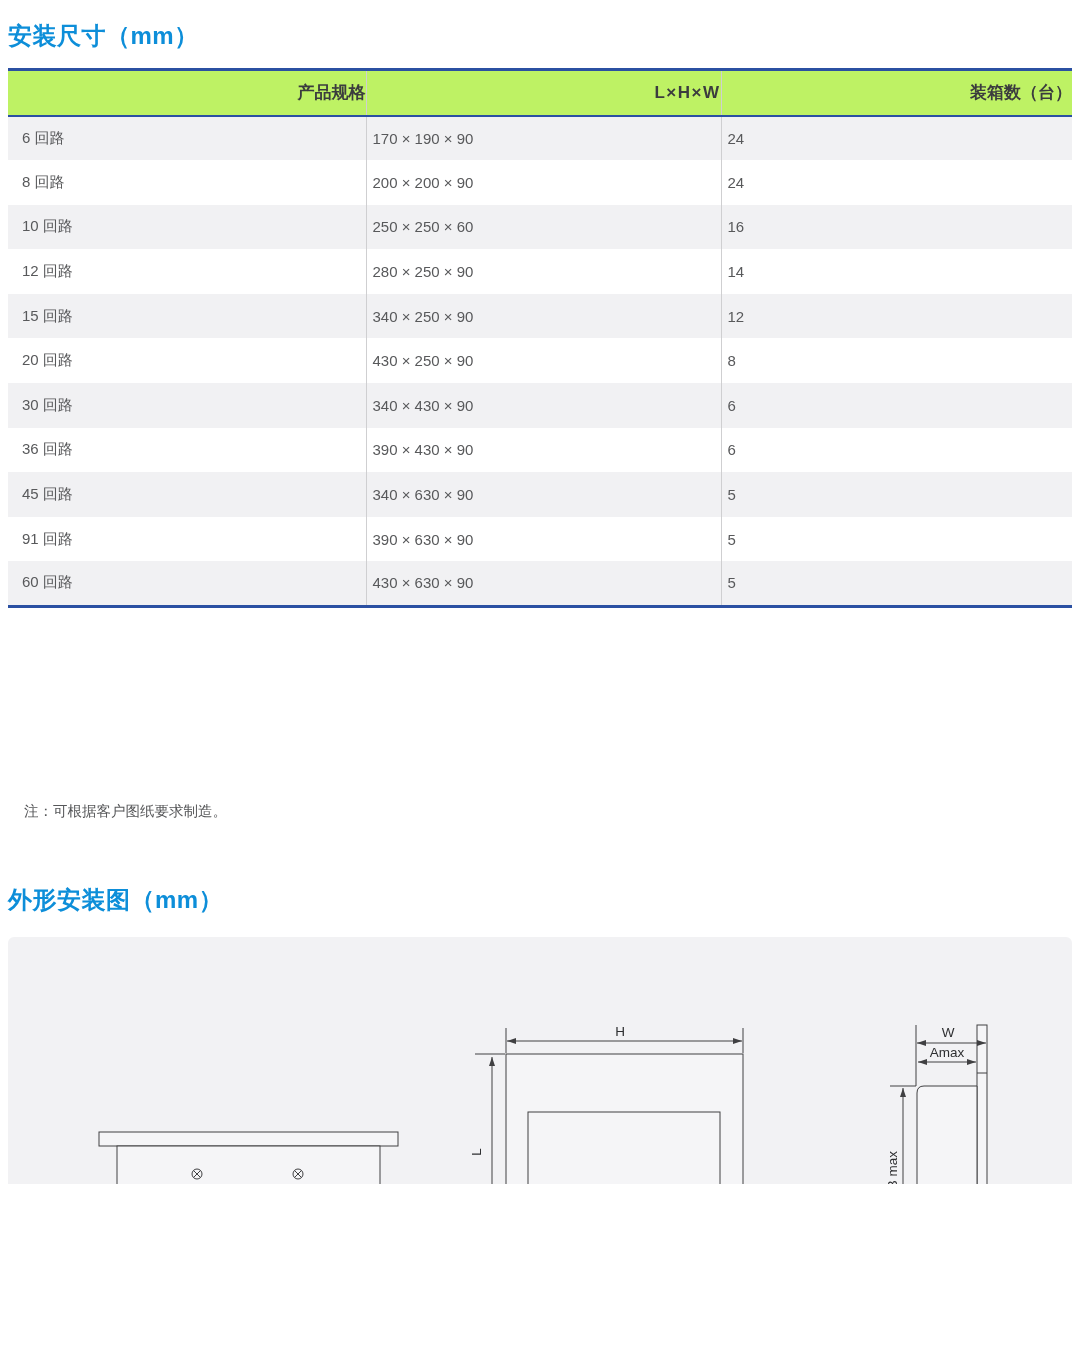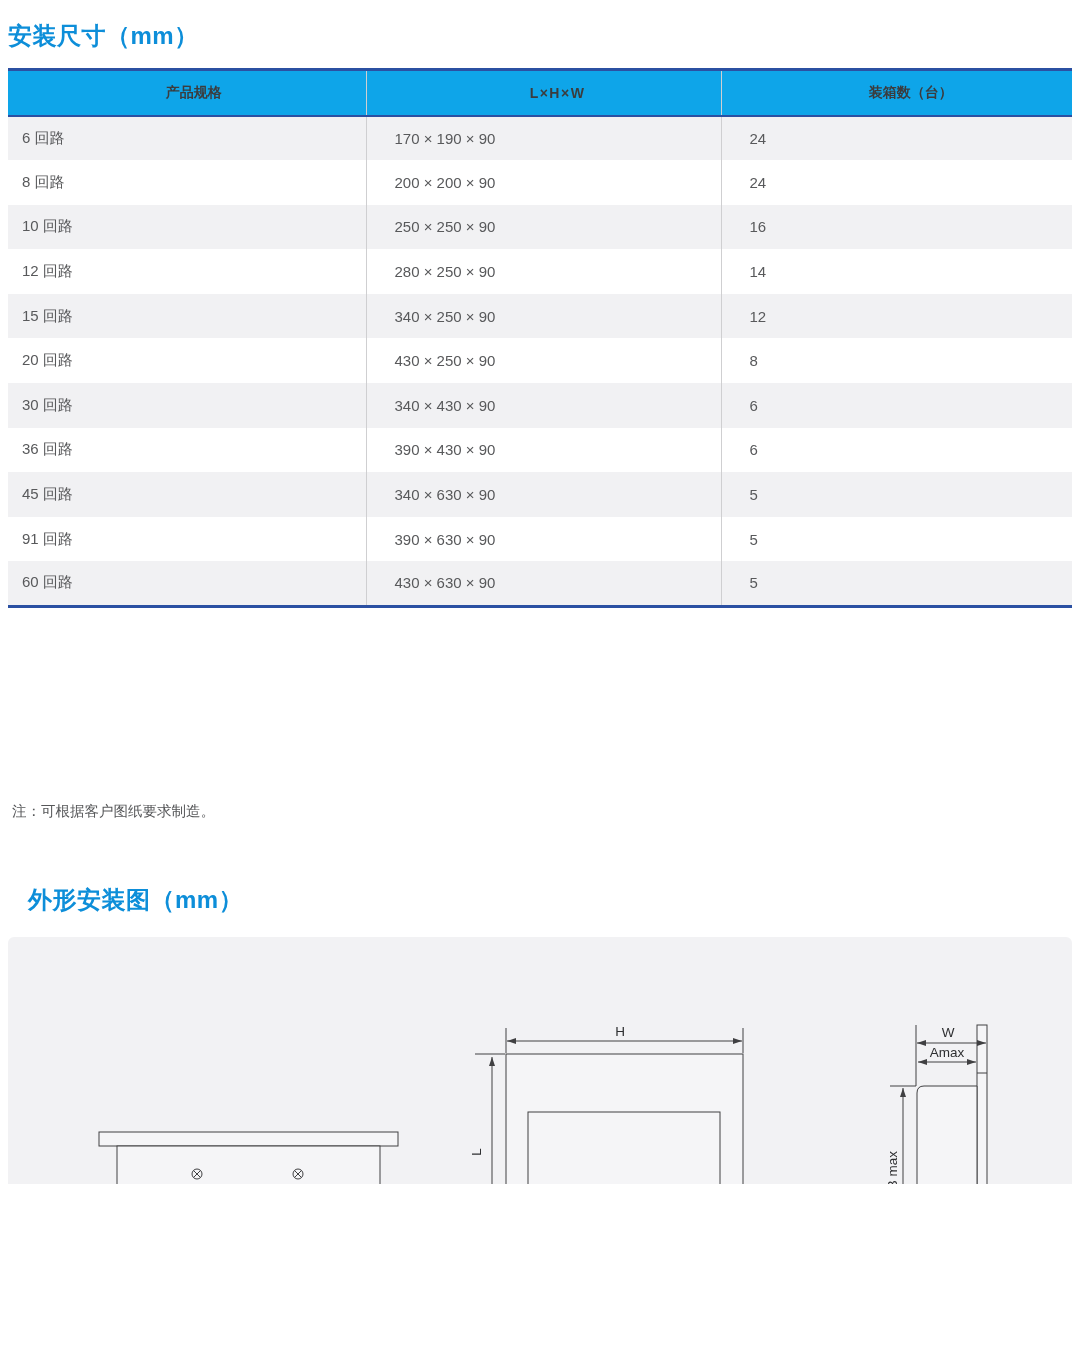--- a/index.html
+++ b/index.html
@@ -6,42 +6,42 @@
   html,body { background:#ffffff; }
   .page {
     position:relative; width:1080px; height:1184px; background:#ffffff; overflow:hidden;
     font-family:"Liberation Sans","DejaVu Sans",sans-serif; color:#58595b;
   }
   .sec-title {
     position:absolute; left:8px; font-size:24px; font-weight:bold; color:#0d8ed9;
     letter-spacing:0.5px;
   }
   .t1 { top:20px; }
-  .t2 { top:884px;margin-left:20px; }
+  .t2 { top:884px; }
 
   table.dim-table {
     position:absolute; left:8px; top:68px; width:1064px;
     border-collapse:collapse; table-layout:fixed;
     border-top:3px solid #2b50a2; border-bottom:3px solid #2b50a2;
   }
   col.c1 { width:358px; } col.c2 { width:355px; } col.c3 { width:351px; }
   .dim-table thead tr { border-bottom:2.5px solid #2b50a2; }
   .dim-table th {
-    height:46px; text-align:center; font-size:14px; font-weight:bold; color:#3b3c3e;
-    padding:0 0 0 14px; vertical-align:middle; background:#0ea5e9;
+    height:46px; text-align:right; font-size:17px; font-weight:bold; color:#3b3c3e;
+    padding:0 0 0 14px; vertical-align:middle; background:#bef264;
   }
   .dim-table th.lhw { letter-spacing:1.5px; }
   .dim-table td {
     height:44.6px; font-size:15px; color:#58595b; padding:0 0 0 14px; vertical-align:middle;
   }
-  .dim-table th + th, .dim-table td + td { border-left:1px solid #cfcfd1; padding-left:28px; }
+  .dim-table th + th, .dim-table td + td { border-left:1px solid #cfcfd1; padding-left:6px; }
   .dim-table tbody tr:nth-child(odd) { background:#f1f1f3; }
   .dim-table tbody tr:nth-child(even) { background:#ffffff; }
 
-  .note { position:absolute; left:12px; top:802px; font-size:14.5px; color:#565759; }
+  .note { position:absolute; left:24px; top:802px; font-size:14.5px; color:#565759; }
 
   .panel {
     position:absolute; left:8px; top:937px; width:1064px; height:410px;
     background:#f2f2f4; border-radius:6px 6px 0 0;
   }
   .panel svg { display:block; }
   .dline { stroke:#404042; stroke-width:1; fill:none; }
   .dfill { stroke:#404042; stroke-width:1; fill:#f5f5f7; }
   .arrow { fill:#404042; stroke:none; }
   .dlabel { font-family:"Liberation Sans","DejaVu Sans",sans-serif; font-size:13.5px; fill:#2e2f31; }
@@ -72,21 +72,21 @@
         <td>170 × 190 × 90</td>
         <td>24</td>
       </tr>
         <tr>
         <td>8 回路</td>
         <td>200 × 200 × 90</td>
         <td>24</td>
       </tr>
         <tr>
         <td>10 回路</td>
-        <td>250 × 250 × 90</td>
+        <td>250 × 250 × 60</td>
         <td>16</td>
       </tr>
         <tr>
         <td>12 回路</td>
         <td>280 × 250 × 90</td>
         <td>14</td>
       </tr>
         <tr>
         <td>15 回路</td>
         <td>340 × 250 × 90</td>

